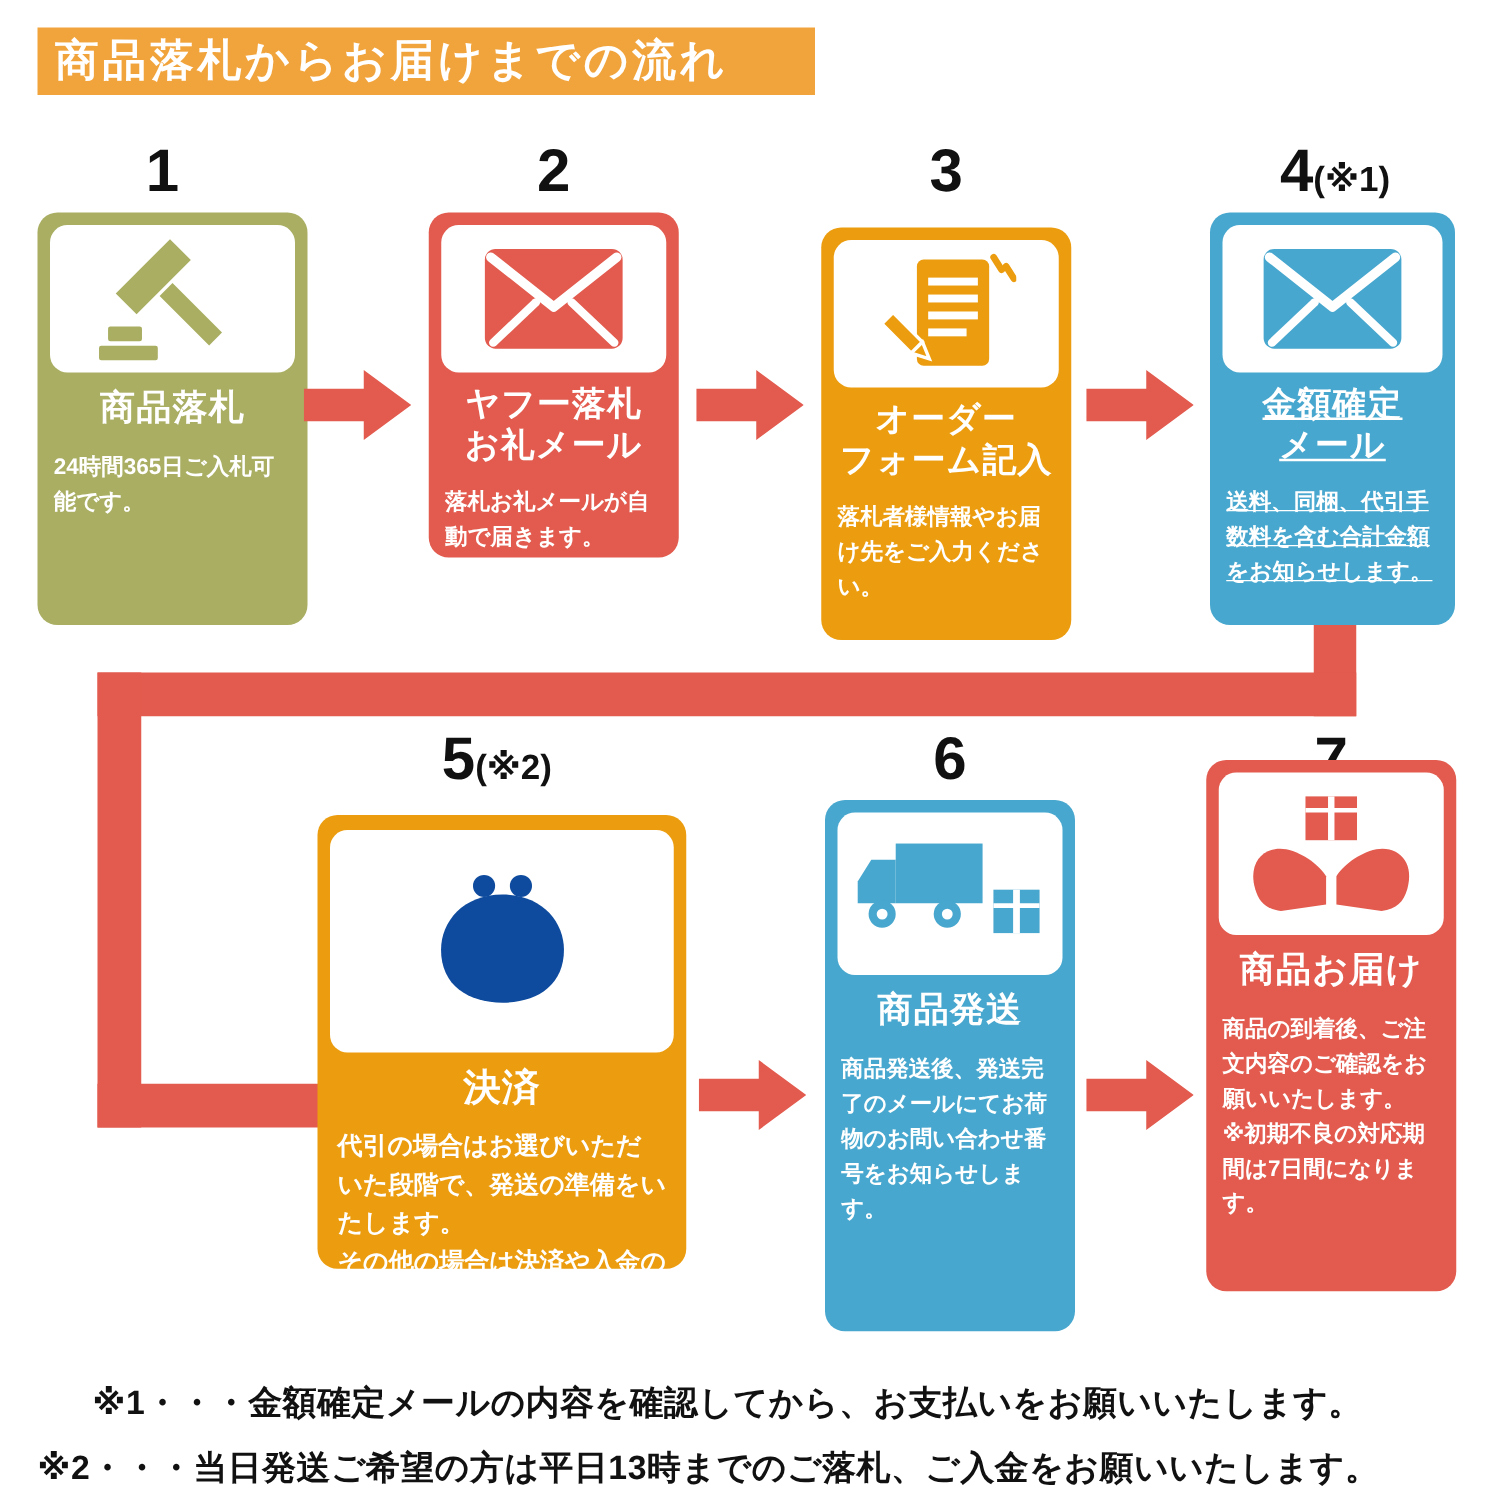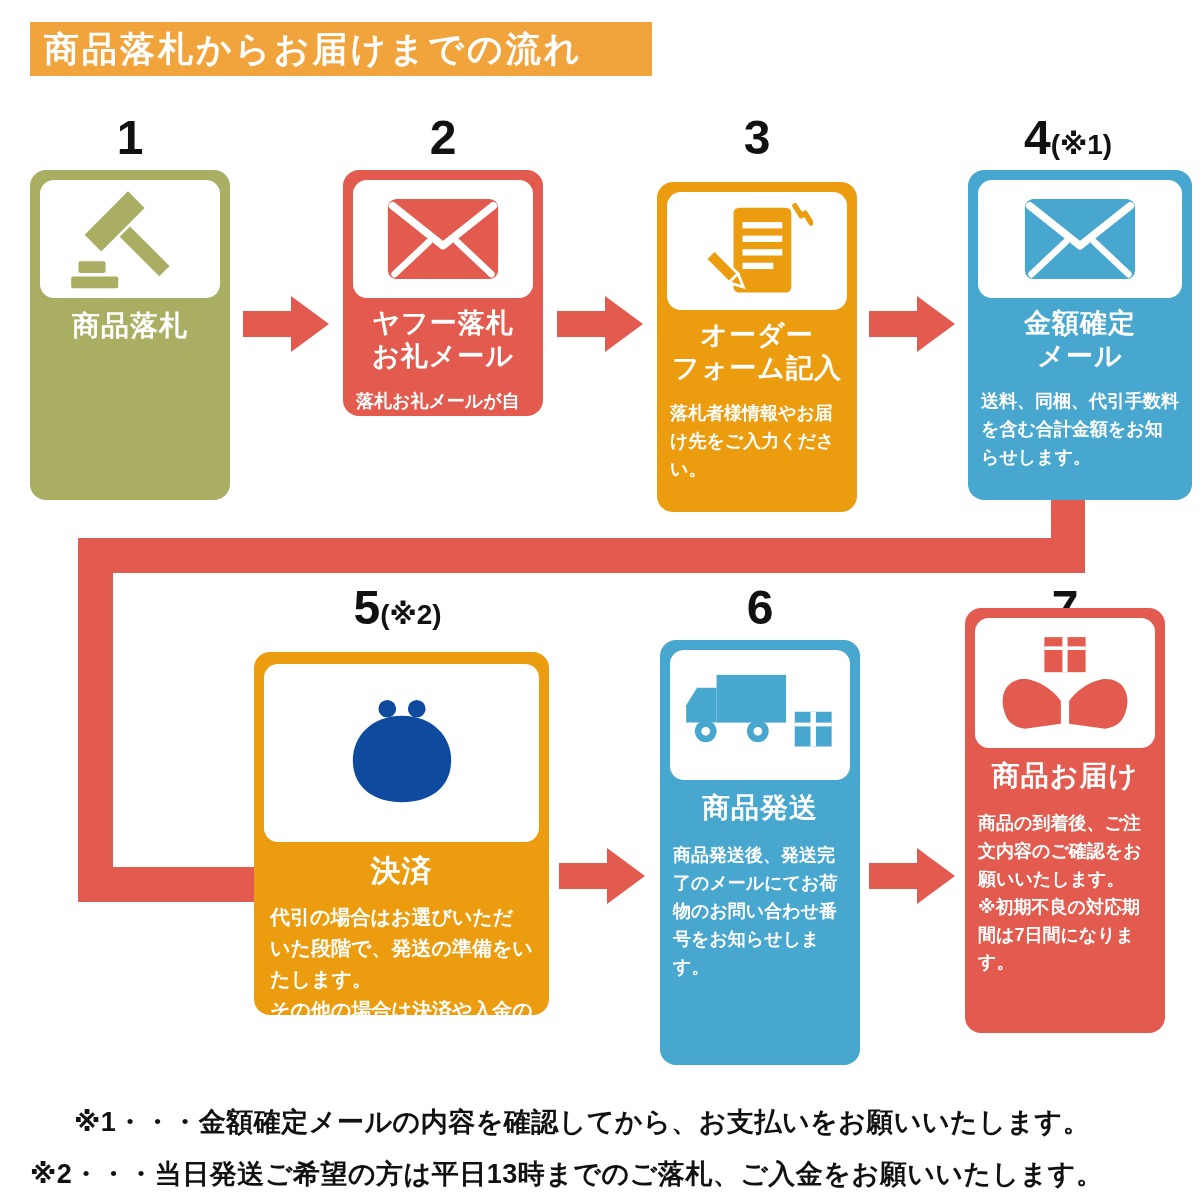--- a/index.html
+++ b/index.html
@@ -83,39 +83,40 @@
   <div class="num" style="left:343px; top:112px; width:200px;">
     <span>2</span><span class="note"></span>
   </div>
   <div class="num" style="left:657px; top:112px; width:200px;">
     <span>3</span><span class="note"></span>
   </div>
   <div class="num" style="left:968px; top:112px; width:200px;">
     <span>4</span><span class="note">(※1)</span>
   </div>
 
-  <div class="card olive" style="left:30px; top:170px; width:200px; height:330px;">
+  <div class="card olive" style="left:30px; top:170px; width:216px; height:330px;">
     <div class="iconbox">
       <svg viewBox="0 0 130 115" width="118" height="104" aria-hidden="true">
         <polygon points="62.8,4.8 81.2,23.2 33.2,71.2 14.8,52.8" fill="currentColor"></polygon>
         <polygon points="65,43.6 108.8,87.4 97.4,98.8 53.6,55" fill="currentColor"></polygon>
         <rect x="8" y="82" width="30" height="13" rx="2" fill="currentColor"></rect>
         <rect x="0" y="99" width="52" height="13" rx="2" fill="currentColor"></rect>
       </svg>
     </div>
     <div class="title single">商品落札</div>
+    <div class="body-text">24時間365日ご入札可能です。</div>
   </div>
 
   <div class="arrow" style="left:243px; top:296px;">
     <svg viewBox="0 0 86 56" width="86" height="56">
         <polygon points="0,15 48,15 48,0 86,28 48,56 48,41 0,41" fill="currentColor"></polygon>
       </svg>
   </div>
 
-  <div class="card red" style="left:343px; top:170px; width:200px; height:246px;">
+  <div class="card red" style="left:343px; top:170px; width:200px; height:276px;">
     <div class="iconbox">
       <svg viewBox="0 0 120 88" width="114" height="84" aria-hidden="true">
         <rect x="2" y="2" width="116" height="84" rx="9" fill="currentColor"></rect>
         <path d="M7 9 L60 51 L113 9" fill="none" stroke="#fff" stroke-width="8" stroke-linecap="round" stroke-linejoin="round"></path>
         <path d="M9 81 L45 47" stroke="#fff" stroke-width="7" stroke-linecap="round"></path>
         <path d="M111 81 L75 47" stroke="#fff" stroke-width="7" stroke-linecap="round"></path>
       </svg>
     </div>
     <div class="title">ヤフー落札
 お礼メール</div>
@@ -146,21 +147,21 @@
 フォーム記入</div>
     <div class="body-text">落札者様情報やお届け先をご入力ください。</div>
   </div>
 
   <div class="arrow" style="left:869px; top:296px;">
     <svg viewBox="0 0 86 56" width="86" height="56">
         <polygon points="0,15 48,15 48,0 86,28 48,56 48,41 0,41" fill="currentColor"></polygon>
       </svg>
   </div>
 
-  <div class="card blue" style="left:968px; top:170px; width:224px; height:330px;">
+  <div class="card blue" style="left:968px; top:170px; width:196px; height:330px;text-decoration:underline;">
     <div class="iconbox">
       <svg viewBox="0 0 120 88" width="114" height="84" aria-hidden="true">
         <rect x="2" y="2" width="116" height="84" rx="9" fill="currentColor"></rect>
         <path d="M7 9 L60 51 L113 9" fill="none" stroke="#fff" stroke-width="8" stroke-linecap="round" stroke-linejoin="round"></path>
         <path d="M9 81 L45 47" stroke="#fff" stroke-width="7" stroke-linecap="round"></path>
         <path d="M111 81 L75 47" stroke="#fff" stroke-width="7" stroke-linecap="round"></path>
       </svg>
     </div>
     <div class="title">金額確定
 メール</div>

